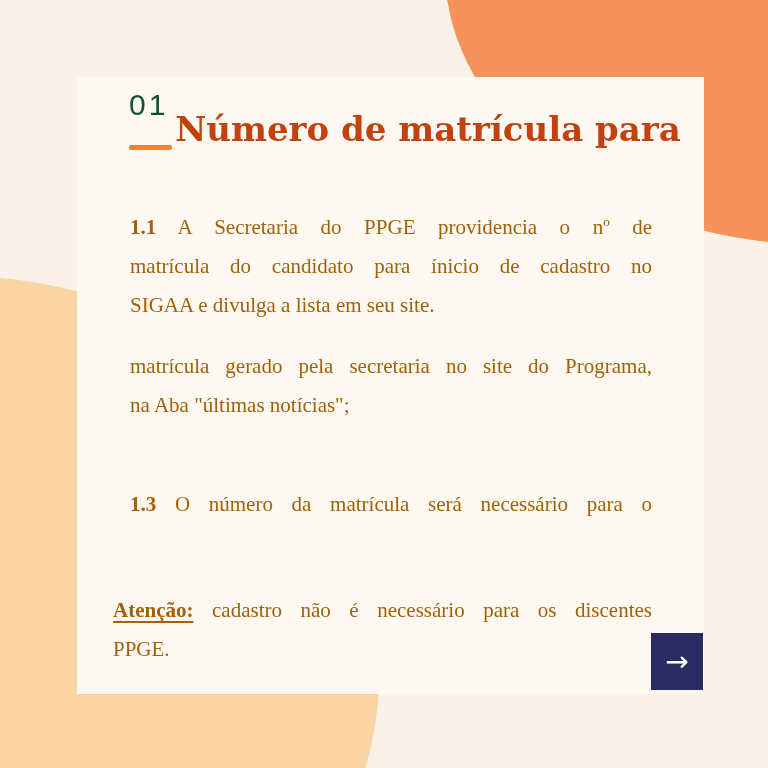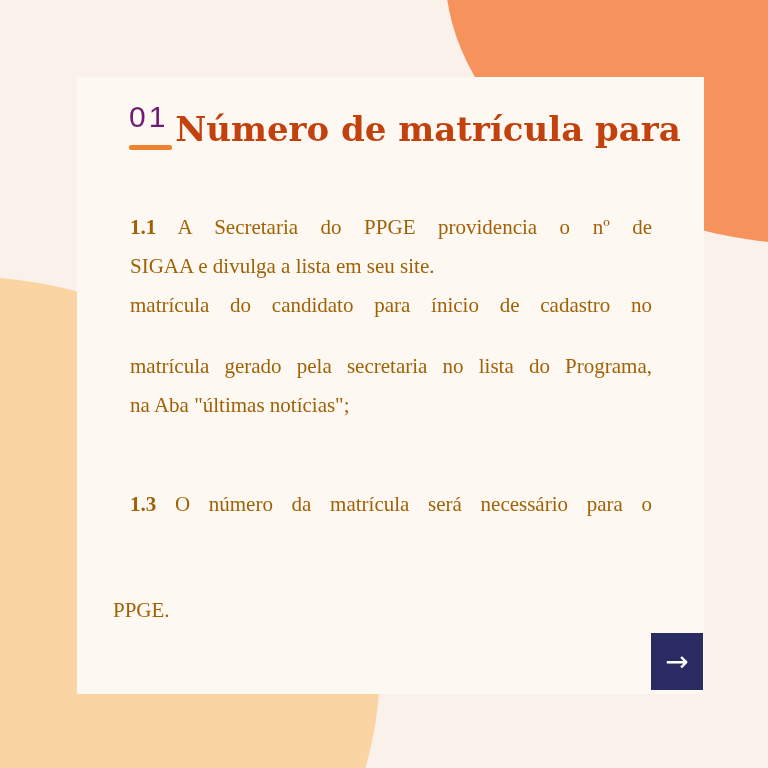--- a/index.html
+++ b/index.html
@@ -19,25 +19,25 @@
     left: -460px; top: 276px; width: 840px; height: 780px;
     background: #FAD5A3;
   }
   .card {
     position: absolute;
     left: 77px; top: 77px; width: 627px; height: 617px;
     background: #FDF8F2;
   }
   .page-number {
     position: absolute;
-    left: 129px; top: 100px;
+    left: 129px; top: 88px;
     font-family: "Liberation Sans", sans-serif;
     font-size: 30px; font-weight: 400;
     letter-spacing: 3px;
-    color: #701a75;
+    color: #14532d;
   }
   .number-underline {
     position: absolute;
     left: 129px; top: 145px; width: 43px; height: 5px;
     background: #EF8230; border-radius: 2px;
   }
   .title {
     position: absolute;
     left: 158px; top: 106px; width: 540px;
     font-family: "DejaVu Serif", serif;
@@ -87,32 +87,33 @@
 
 <div class="page-number">01</div>
 <div class="number-underline"></div>
 
 <div class="title">
   <div>Número de matrícula para</div>
 </div>
 
 <div class="para para-1">
   <div class="line just"><span class="num">1.1</span> <span>A Secretaria do PPGE providencia o nº de</span></div>
+  <div class="line just">matrícula do candidato para ínicio de cadastro no</div>
   <div class="line">SIGAA e divulga a lista em seu site.</div>
-  <div class="line just">matrícula do candidato para ínicio de cadastro no</div>
 </div>
 
 <div class="para para-2">
-  <div class="line just">matrícula gerado pela secretaria no lista do Programa,</div>
+  <div class="line just">matrícula gerado pela secretaria no site do Programa,</div>
   <div class="line">na Aba "últimas notícias";</div>
 </div>
 
 <div class="para para-3">
   <div class="line just"><span class="num">1.3</span> <span>O número da matrícula será necessário para o</span></div>
 </div>
 
 <div class="para para-att">
+  <div class="line just"><span class="att-label">Atenção:</span> <span>cadastro não é necessário para os discentes</span></div>
   <div class="line">PPGE.</div>
 </div>
 
 <div class="next-button">
   <span class="arrow-glyph">→</span>
 </div>
 
 </body></html>

